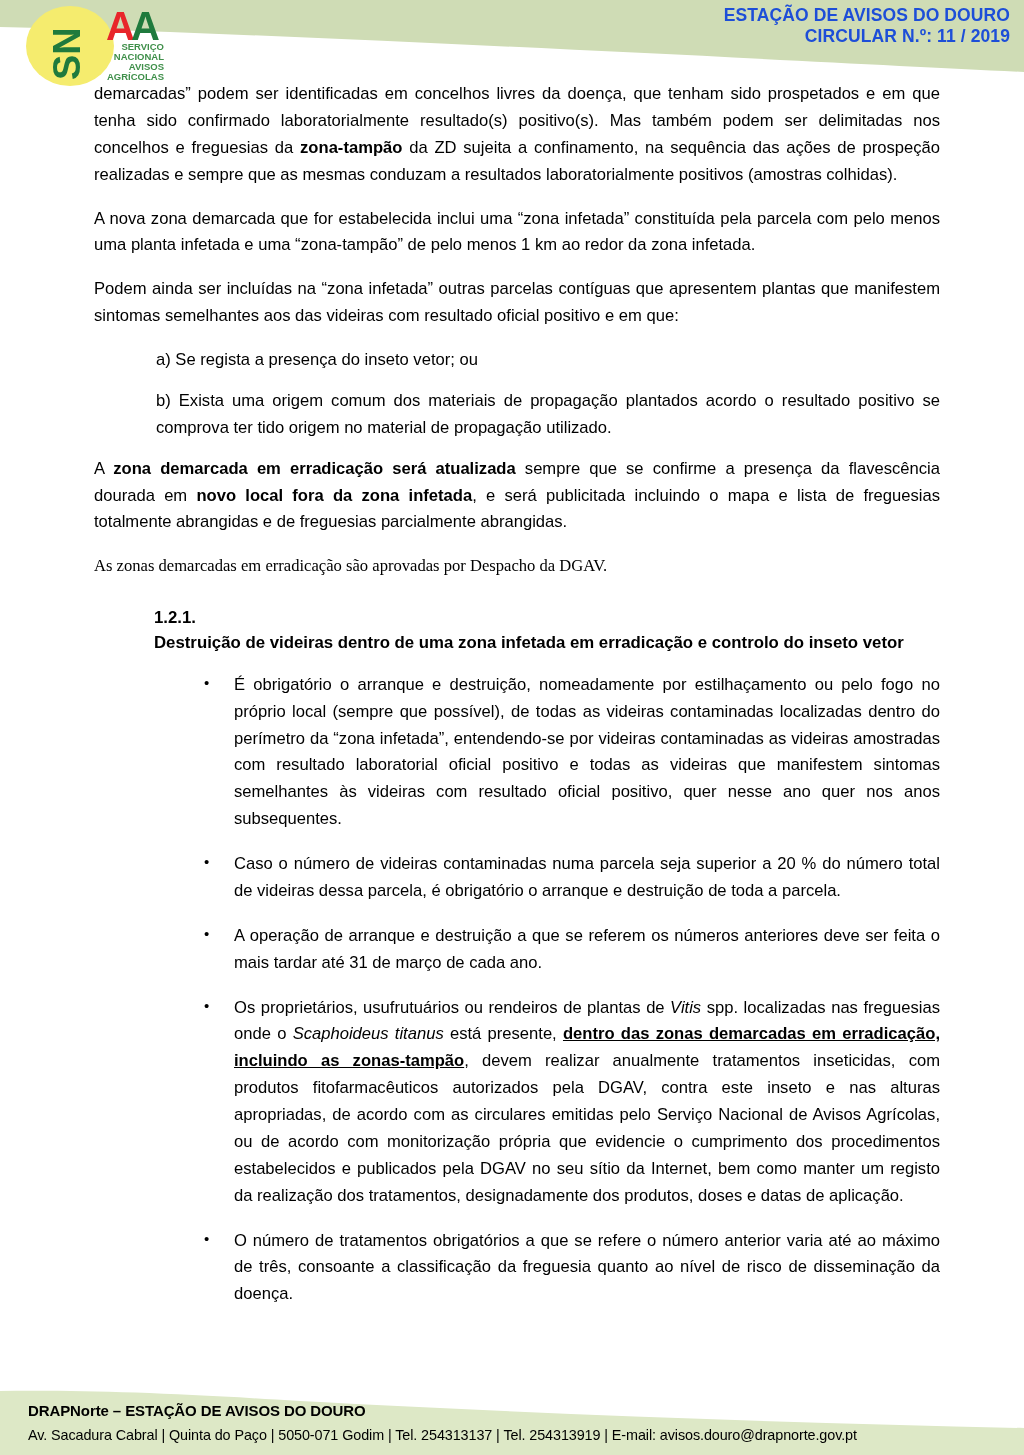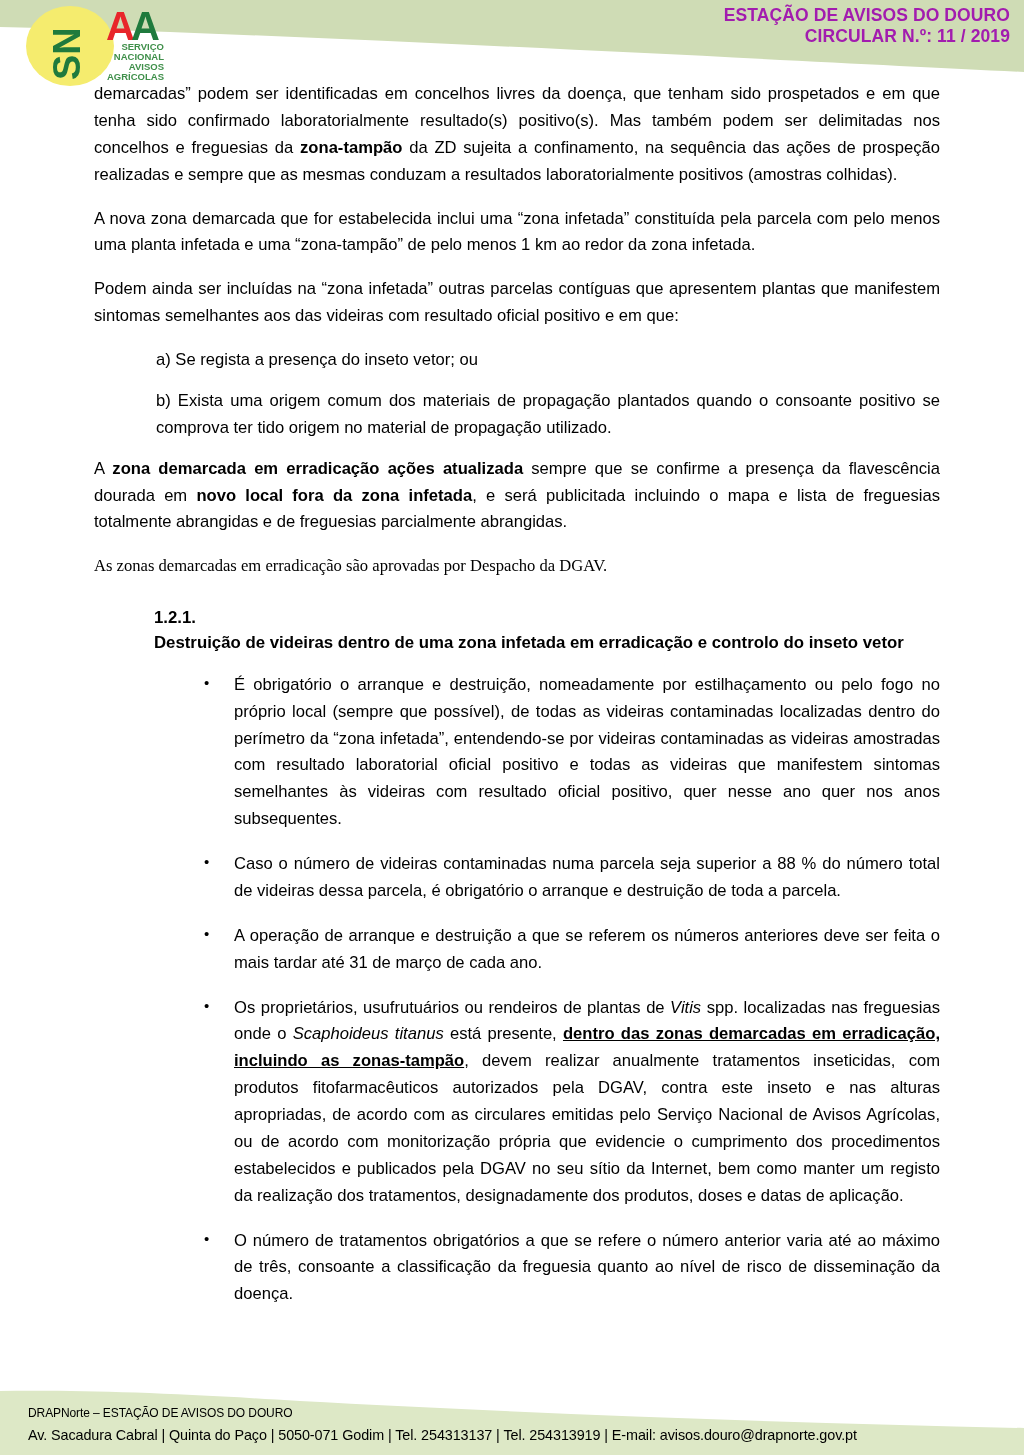--- a/index.html
+++ b/index.html
@@ -37,21 +37,21 @@
     top: 5px;
     right: 14px;
     text-align: right;
     line-height: 1.22;
   }
   .header-line {
     font-weight: bold;
     font-size: 17.5px;
     letter-spacing: 0.1px;
     white-space: nowrap;
-    color: #a21caf;
+    color: #1d4ed8;
     margin-left: 23px;
   }
 
   
   .logo {
     position: absolute;
     top: 2px;
     left: 18px;
     width: 160px;
     height: 84px;
@@ -143,22 +143,22 @@
     width: 1024px;
     height: 70px;
   }
   .footer-text {
     position: absolute;
     left: 28px;
     bottom: 8px;
     line-height: 1.62;
   }
   .footer-line1 {
-    font-weight: normal;
-    font-size: 12px;
+    font-weight: bold;
+    font-size: 15px;
     letter-spacing: -0.1px;
     white-space: nowrap;
   }
   .footer-line2 {
     font-size: 14.4px;
     letter-spacing: -0.1px;
     white-space: nowrap;
   }
 </style>
 </head>
@@ -193,34 +193,34 @@
 <div class="content">
 
   <p class="para"><span>demarcadas” podem ser identificadas em concelhos livres da doença, que tenham sido prospetados e em que tenha sido confirmado laboratorialmente resultado(s) positivo(s). Mas também podem ser delimitadas nos concelhos e freguesias da </span><b>zona-tampão</b><span> da ZD sujeita a confinamento, na sequência das ações de prospeção realizadas e sempre que as mesmas conduzam a resultados laboratorialmente positivos (amostras colhidas).</span></p>
 
   <p class="para">A nova zona demarcada que for estabelecida inclui uma “zona infetada” constituída pela parcela com pelo menos uma planta infetada e uma “zona-tampão” de pelo menos 1 km ao redor da zona infetada.</p>
 
   <p class="para">Podem ainda ser incluídas na “zona infetada” outras parcelas contíguas que apresentem plantas que manifestem sintomas semelhantes aos das videiras com resultado oficial positivo e em que:</p>
 
   <p class="sub-item">a) Se regista a presença do inseto vetor; ou</p>
 
-  <p class="sub-item">b) Exista uma origem comum dos materiais de propagação plantados quando o consoante positivo se comprova ter tido origem no material de propagação utilizado.</p>
-
-  <p class="para"><span>A </span><b>zona demarcada em erradicação ações atualizada</b><span> sempre que se confirme a presença da flavescência dourada em </span><b>novo local fora da zona infetada</b><span>, e será publicitada incluindo o mapa e lista de freguesias totalmente abrangidas e de freguesias parcialmente abrangidas.</span></p>
+  <p class="sub-item">b) Exista uma origem comum dos materiais de propagação plantados acordo o resultado positivo se comprova ter tido origem no material de propagação utilizado.</p>
+
+  <p class="para"><span>A </span><b>zona demarcada em erradicação será atualizada</b><span> sempre que se confirme a presença da flavescência dourada em </span><b>novo local fora da zona infetada</b><span>, e será publicitada incluindo o mapa e lista de freguesias totalmente abrangidas e de freguesias parcialmente abrangidas.</span></p>
 
   <p class="para last-nojust">As zonas demarcadas em erradicação são aprovadas por Despacho da DGAV.</p>
 
   <div class="heading">
     <span class="heading-num">1.2.1.</span>
     <span class="heading-text">Destruição de videiras dentro de uma zona infetada em erradicação e controlo do inseto vetor</span>
   </div>
 
   <ul class="bullets">
     <li>É obrigatório o arranque e destruição, nomeadamente por estilhaçamento ou pelo fogo no próprio local (sempre que possível), de todas as videiras contaminadas localizadas dentro do perímetro da “zona infetada”, entendendo-se por videiras contaminadas as videiras amostradas com resultado laboratorial oficial positivo e todas as videiras que manifestem sintomas semelhantes às videiras com resultado oficial positivo, quer nesse ano quer nos anos subsequentes.</li>
-    <li>Caso o número de videiras contaminadas numa parcela seja superior a 88 % do número total de videiras dessa parcela, é obrigatório o arranque e destruição de toda a parcela.</li>
+    <li>Caso o número de videiras contaminadas numa parcela seja superior a 20 % do número total de videiras dessa parcela, é obrigatório o arranque e destruição de toda a parcela.</li>
     <li>A operação de arranque e destruição a que se referem os números anteriores deve ser feita o mais tardar até 31 de março de cada ano.</li>
     <li><span>Os proprietários, usufrutuários ou rendeiros de plantas de </span><i>Vitis</i><span> spp. localizadas nas freguesias onde o </span><i>Scaphoideus titanus</i><span> está presente, </span><span class="u-bold">dentro das zonas demarcadas em erradicação, incluindo as zonas-tampão</span><span>, devem realizar anualmente tratamentos inseticidas, com produtos fitofarmacêuticos autorizados pela DGAV, contra este inseto e nas alturas apropriadas, de acordo com as circulares emitidas pelo Serviço Nacional de Avisos Agrícolas, ou de acordo com monitorização própria que evidencie o cumprimento dos procedimentos estabelecidos e publicados pela DGAV no seu sítio da Internet, bem como manter um registo da realização dos tratamentos, designadamente dos produtos, doses e datas de aplicação.</span></li>
     <li>O número de tratamentos obrigatórios a que se refere o número anterior varia até ao máximo de três, consoante a classificação da freguesia quanto ao nível de risco de disseminação da doença.</li>
   </ul>
 </div>
 
 <div class="footer">
   <svg class="footer-band" viewBox="0 0 1024 70" preserveAspectRatio="none">
     <path d="M 0,6 C 90,5 170,8 300,16 C 520,28 780,38 1024,43 L 1024,70 L 0,70 Z" fill="#dde8c6"></path>
   </svg>

